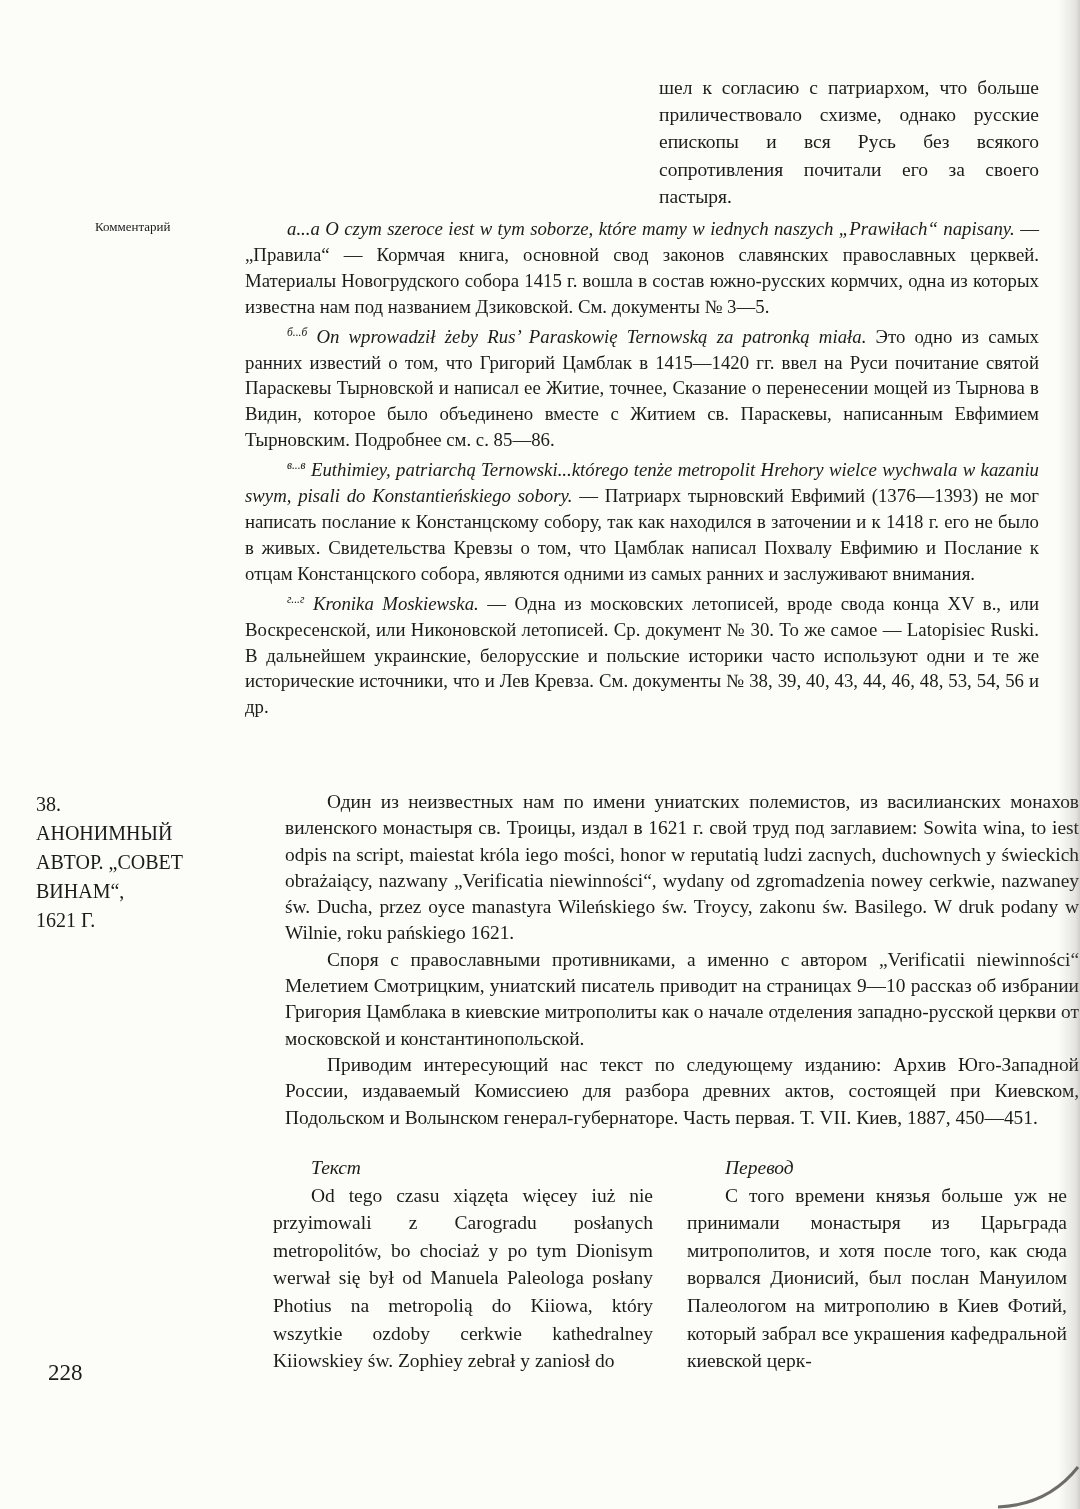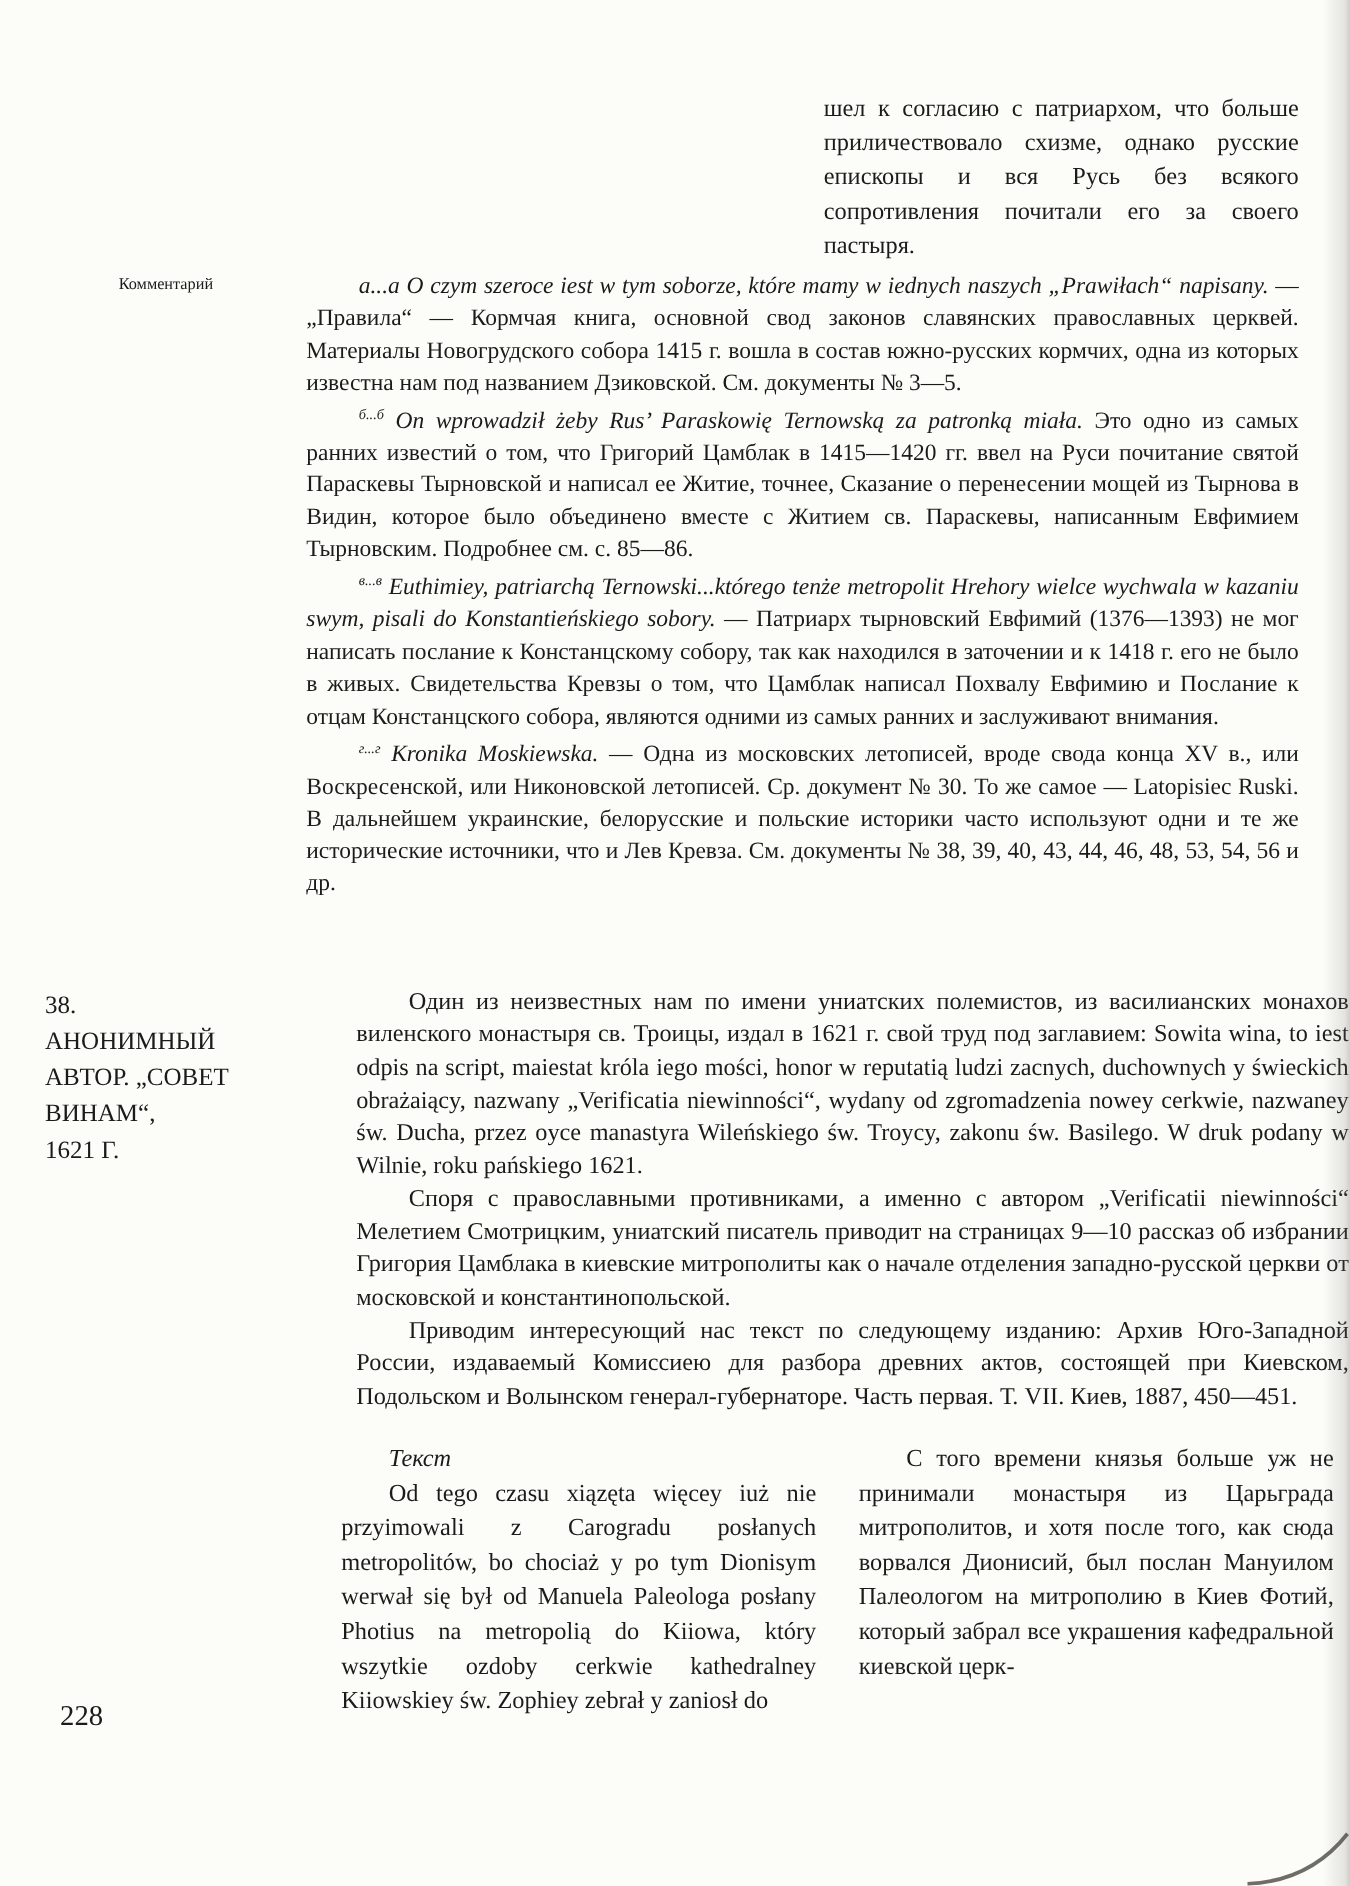--- a/index.html
+++ b/index.html
@@ -79,20 +79,21 @@
     <p class="para">Споря с православными противниками, а именно с автором „Verificatii niewinności“ Мелетием Смотрицким, униатский писатель приводит на страницах 9—10 рассказ об избрании Григория Цамблака в киевские митрополиты как о начале отделения западно-русской церкви от московской и константинопольской.</p>
     <p class="para">Приводим интересующий нас текст по следующему изданию: Архив Юго-Западной России, издаваемый Комиссиею для разбора древних актов, состоящей при Киевском, Подольском и Волынском генерал-губернаторе. Часть первая. Т. VII. Киев, 1887, 450—451.</p>
   </div>
 
   <div class="cols">
     <div class="col">
       <p class="col-header">Текст</p>
       <p>Od tego czasu xiązęta więcey iuż nie przyimowali z Carogradu posłanych metropolitów, bo chociaż y po tym Dionisym werwał się był od Manuela Paleologa posłany Photius na metropolią do Kiiowa, który wszytkie ozdoby cerkwie kathedralney Kiiowskiey św. Zophiey zebrał y zaniosł do</p>
     </div>
     <div class="col">
+      <p class="col-header">Перевод</p>
       <p>С того времени князья больше уж не принимали монастыря из Царьграда митрополитов, и хотя после того, как сюда ворвался Дионисий, был послан Мануилом Палеологом на митрополию в Киев Фотий, который забрал все украшения кафедральной киевской церк-</p>
     </div>
   </div>
 
   <div class="pageno">228</div>
 
   <div class="edge-shadow"></div>
   <svg class="corner-curl" viewBox="0 0 84 44" xmlns="http://www.w3.org/2000/svg">
     <path d="M2 42 Q 52 40 82 2" stroke="#55534e" stroke-width="3" fill="none" opacity="0.85"></path>
   </svg>

